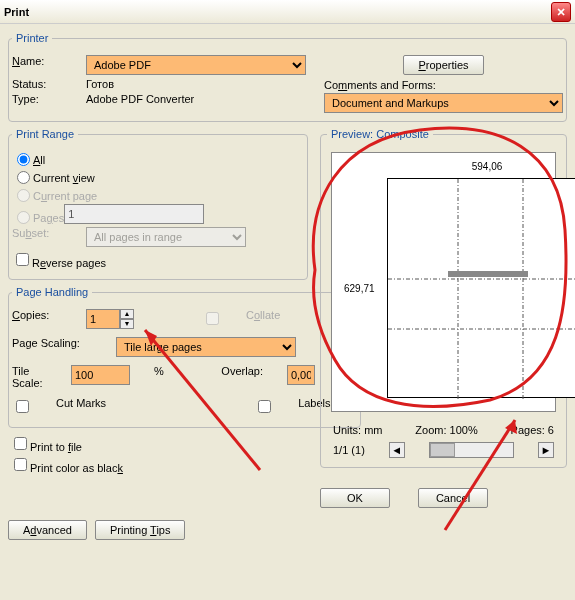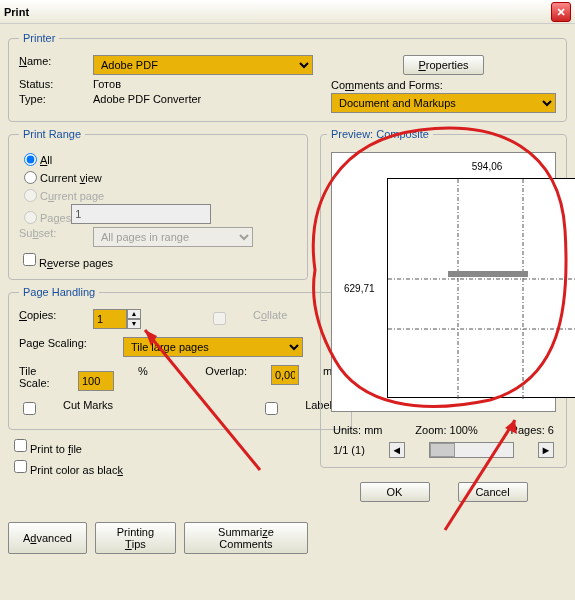--- a/index.html
+++ b/index.html
@@ -2,25 +2,25 @@
 <html><head>
 <meta charset="utf-8">
 <style>
 * { box-sizing: border-box; font-family: Tahoma, sans-serif; font-size: 11px; }
 body { margin: 0; background: #fff; }
 .window { width: 575px; height: 600px; background: #ece9d8; position: relative; }
 .titlebar { height: 24px; background: linear-gradient(#fff, #ece9d8); display: flex; align-items: center; padding: 0 4px; border-bottom: 1px solid #ccc; }
 .titlebar .title { font-weight: bold; flex: 1; }
 .close-btn { width: 20px; height: 20px; background: linear-gradient(#f88, #c22); border: 1px solid #a00; border-radius: 3px; color: #fff; font-weight: bold; text-align: center; line-height: 18px; cursor: pointer; }
 .content { padding: 8px; position: relative; }
-fieldset { border: 1px solid #bbb; border-radius: 4px; margin: 0 0 6px 0; padding: 8px 10px; }
+fieldset { border: 1px solid #bbb; border-radius: 4px; margin: 0 0 6px 0; padding: 8px 3px; }
 legend { color: #1a4fa0; padding: 0 4px; }
 .row { display: flex; align-items: flex-start; margin: 3px 0; gap: 24px; }
 .row label { min-width: 50px; }
-input[type=text], select { border: 1px solid #888; background: #eab308; height: 20px; padding: 1px 3px; }
+input[type=text], select { border: 1px solid #888; background: #fdba74; height: 20px; padding: 1px 3px; }
 select { padding-right: 15px; }
 .btn { background: linear-gradient(#fefefe, #e0e0d0); border: 1px solid #888; border-radius: 2px; padding: 3px 14px; cursor: pointer; text-align: center; }
 .radio-row, .check-row { display: flex; align-items: flex-end; margin: 2px 0; }
 .disabled { color: #aaa; }
 .two-col { display: flex; gap: 12px; }
 .left-col { width: 300px; }
 .right-col { flex: 1; }
 .spinner { display: inline-flex; }
 .spinner input { width: 34px; }
 .spinner-btns { display: flex; flex-direction: column; }
@@ -29,21 +29,21 @@
 .preview-page { position: absolute; left: 55px; top: 25px; width: 200px; height: 220px; border: 1px solid #000; background: #fff; }
 .preview-dims-h { position: absolute; top: 8px; left: 55px; width: 200px; text-align: center; font-size: 10px; }
 .preview-dims-v { position: absolute; left: 12px; top: 130px; font-size: 10px; }
 .stats-row { display: flex; justify-content: space-between; padding: 4px 6px; font-size: 10px; }
 .page-scroll { display: flex; gap: 24px; padding: 2px 6px 8px 6px; align-items: center; }
 .page-scroll .track { flex: 1; height: 16px; border: 1px solid #888; background: #eee; display: flex; }
 .page-scroll .thumb { width: 30%; background: #ccc; border: 1px solid #999; }
 .page-scroll .arr { width: 16px; height: 16px; border: 1px solid #888; background: #eee; text-align: center; line-height: 14px; cursor: pointer; }
 .bottom-checks { margin: 6px 2px; }
 .bottom-buttons { display: flex; gap: 8px; margin-top: 46px; }
-.right-bottom-buttons { display: flex; gap: 28px; justify-content: center; margin-top: 14px; }
+.right-bottom-buttons { display: flex; gap: 28px; margin-top: 20px; }
 .right-bottom-buttons .btn { min-width: 70px; }
 .annotation { position: absolute; inset: 0; pointer-events: none; z-index: 100; }
 u { text-decoration: underline; }
 </style>
 </head>
 <body>
 
 <div class="window">
   <div class="titlebar">
     <span class="title">Print</span>
@@ -131,21 +131,21 @@
             <span class="disabled">C<u>o</u>llate</span>
           </div>
           <div class="row" style="margin-top:8px">
             <label style="min-width:80px">Page Scaling:</label>
             <select style="width:180px">
               <option>Tile large pages</option>
             </select>
           </div>
           <div class="row" style="margin-top:8px">
             <span>Tile Scale:</span>
-            <input type="text" style="width: 36px; margin-top: 6px;" value="100">
+            <input type="text" style="width: 59px;" value="100">
             <span>%</span>
             <span style="width:14px"></span>
             <span>Overlap:</span>
             <input type="text" style="width: 28px;" value="0,005">
             <span>mm</span>
           </div>
           <div class="row" style="margin-top:8px">
             <input type="checkbox" style="">
             <span>Cut Marks</span>
             <span style="width:100px"></span>
@@ -161,21 +161,20 @@
             </div>
           <div class="check-row">
               <input type="checkbox" style="">
               <span>Print color as blac<u>k</u></span>
             </div>
         </div>
 
         <div class="bottom-buttons">
           <button class="btn">A<u>d</u>vanced</button>
           <button class="btn">Printing <u>T</u>ips</button>
-          <button class="btn">Summari<u>z</u>e Comments</button>
         </div>
       </div>
 
       <div class="right-col">
         <fieldset style="height:340px;padding:4px 6px">
           <legend>Preview: Composite</legend>
           <div class="preview-box">
             <div class="preview-dims-h">594,06</div>
             <div class="preview-dims-v">629,71</div>
             <div class="preview-page">

